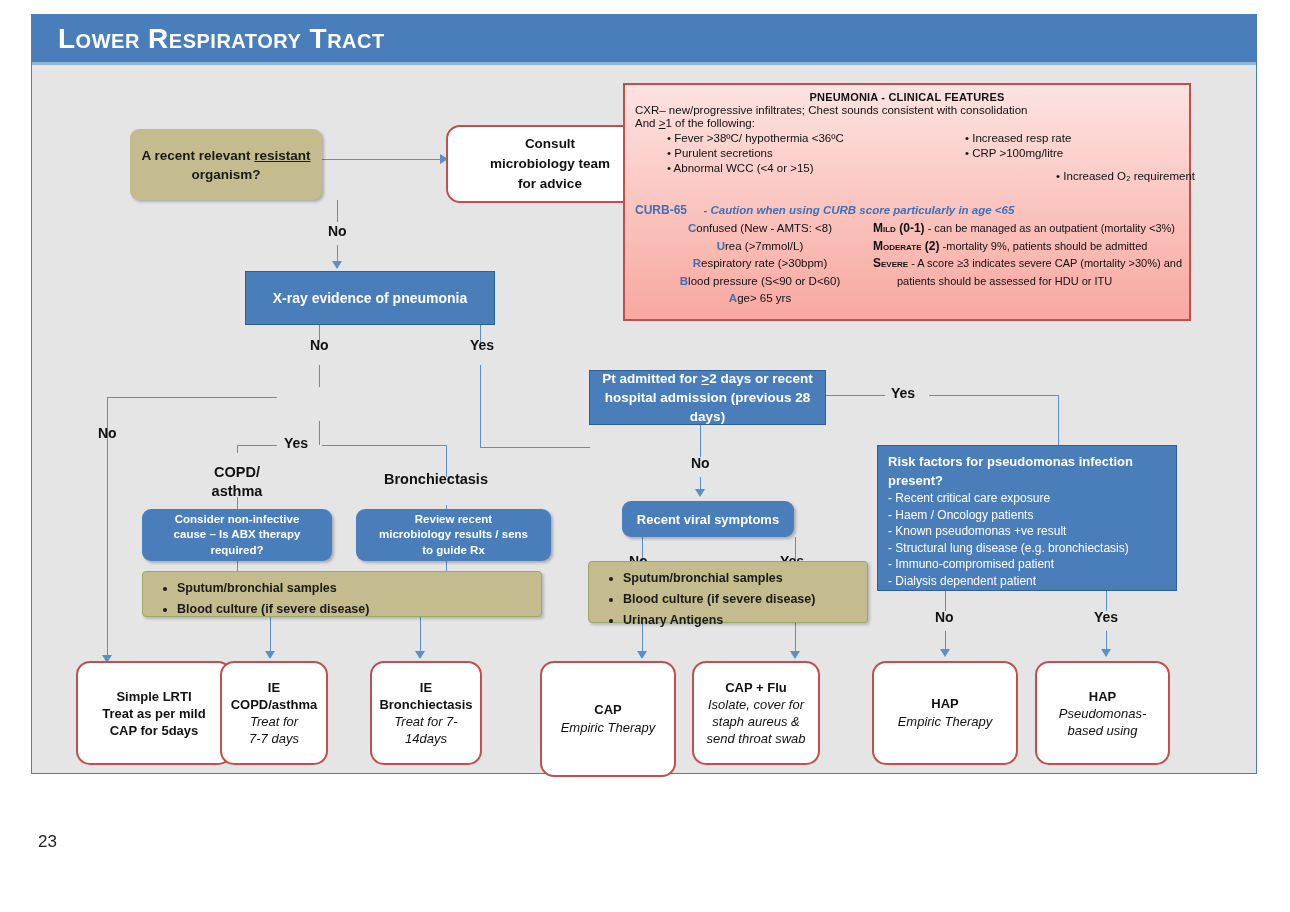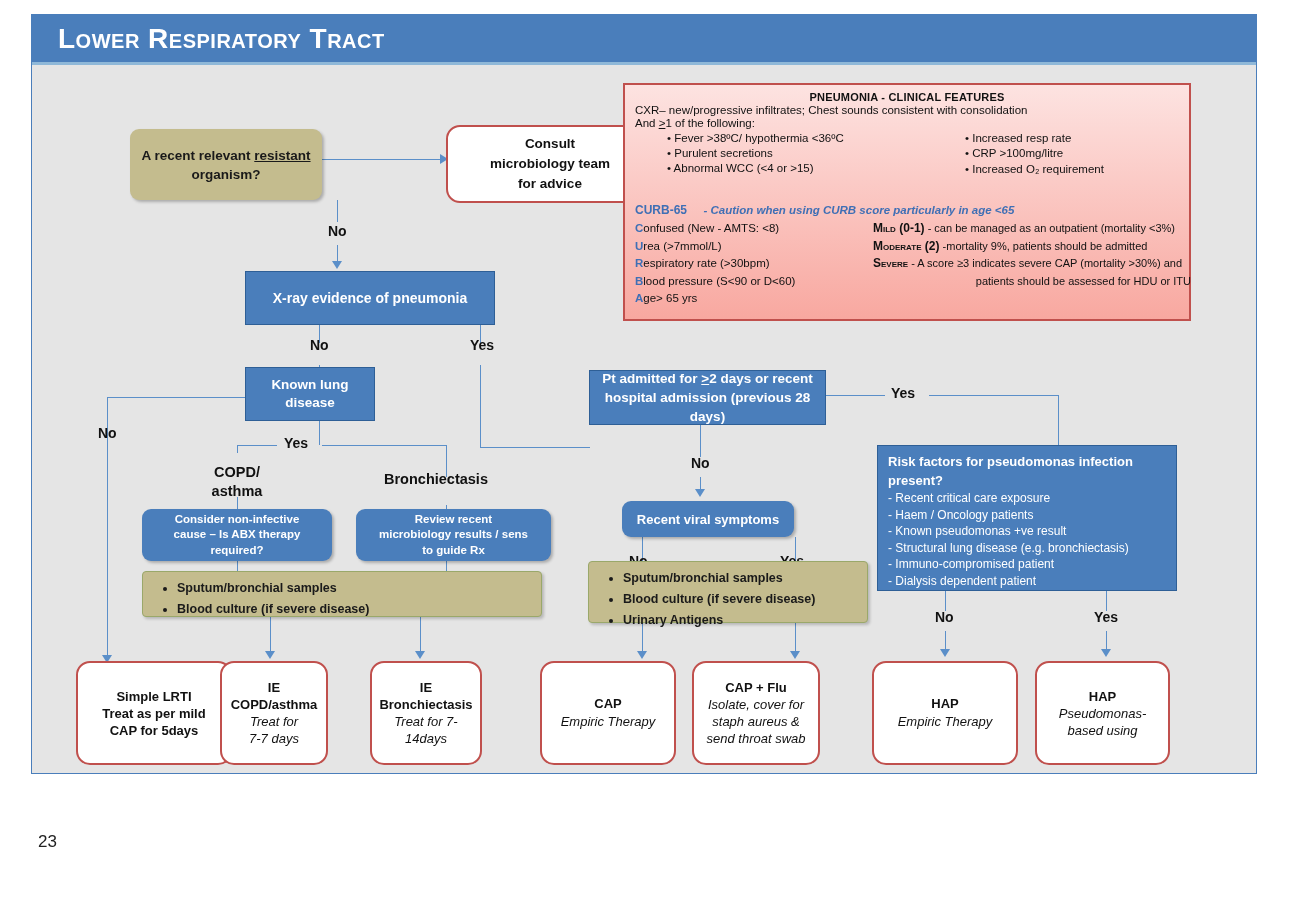--- a/index.html
+++ b/index.html
@@ -142,23 +142,20 @@
     <div class="node khaki" style="left:98px;top:62px;width:192px;height:71px;font-size:13.5px;line-height:19px;padding:0 10px;">
       <span>A recent relevant <u>resistant</u><br>organism?</span>
     </div>
 
     <div class="node outcome" style="left:414px;top:58px;width:208px;height:78px;font-size:13.5px;line-height:20px;">
       <div class="hd">Consult<br>microbiology team<br>for advice</div>
     </div>
 
     <div class="node blue" style="left:213px;top:204px;width:250px;height:54px;font-size:14px;">X-ray evidence of pneumonia</div>
 
-    <div class="node blue" style="left:213px;top:300px;width:130px;height:54px;font-size:13.5px;line-height:18px;">
-      <span>Known lung<br>disease</span>
-    </div>
 
     <div class="lbl" style="left:172px;top:396px;font-size:14.5px;font-weight:bold;text-align:center;width:66px;line-height:19px;">COPD/<br>asthma</div>
 
     <div class="lbl" style="left:352px;top:404px;font-size:14.5px;font-weight:bold;">Bronchiectasis</div>
 
     <div class="node blue-round" style="left:110px;top:442px;width:190px;height:52px;font-size:11.5px;line-height:15.5px;padding:0 8px;">
       <span>Consider non-infective<br>cause – Is ABX therapy<br>required?</span>
     </div>
 
     <div class="node blue-round" style="left:324px;top:442px;width:195px;height:52px;font-size:11.5px;line-height:15.5px;padding:0 8px;">
@@ -212,21 +209,21 @@
       <div class="sb">7-7 days</div>
     </div>
 
     <div class="node outcome" style="left:338px;top:594px;width:112px;height:104px;font-size:13px;line-height:17px;">
       <div class="hd">IE</div>
       <div class="hd">Bronchiectasis</div>
       <div class="sb">Treat for 7-</div>
       <div class="sb">14days</div>
     </div>
 
-    <div class="node outcome" style="left:508px;top:594px;width:136px;height:104px;font-size:13px;line-height:18px;">
+    <div class="node outcome" style="left:508px;top:594px;width:136px;height:116px;font-size:13px;line-height:18px;">
       <div class="hd">CAP</div>
       <div class="sb">Empiric Therapy</div>
     </div>
 
     <div class="node outcome" style="left:660px;top:594px;width:128px;height:104px;font-size:13px;line-height:17px;">
       <div class="hd">CAP + Flu</div>
       <div class="sb">Isolate, cover for</div>
       <div class="sb">staph aureus &amp;</div>
       <div class="sb">send throat swab</div>
     </div>
@@ -249,42 +246,42 @@
 
       <div style="position:relative;height:62px;margin-top:3px;">
         <div style="position:absolute;left:42px;top:0;width:300px;">
           <div class="bul">• <span>Fever &gt;38ºC/ hypothermia &lt;36ºC</span></div>
           <div class="bul" style="margin-top:3px;">• <span>Purulent secretions</span></div>
           <div class="bul" style="margin-top:3px;">• <span>Abnormal WCC (&lt;4 or &gt;15)</span></div>
         </div>
         <div style="position:absolute;left:340px;top:0;width:230px;">
           <div class="bul">• <span>Increased resp rate</span></div>
           <div class="bul" style="margin-top:3px;">• <span>CRP &gt;100mg/litre</span></div>
-          <div class="bul" style="margin-top:4px;">• <span>Increased O₂ requirement</span></div>
+          <div class="bul" style="margin-top:11px;text-align:right;">• <span>Increased O₂ requirement</span></div>
         </div>
       </div>
 
       <div style="margin:6px 0 0 10px;">
         <span class="curbhd">CURB-65</span>
         <span class="curbit" style="margin-left:12px;">- Caution when using CURB score particularly in age &lt;65</span>
       </div>
 
       <div style="position:relative;margin-top:2px;height:92px;">
-        <div style="position:absolute;left:10px;top:0;width:250px;font-size:11.5px;line-height:17.5px;">
+        <div style="position:absolute;left:10px;top:0;width:250px;font-size:11.5px;line-height:17.5px;text-align:center;">
           <div><span class="curbletter">C</span><span>onfused (New - AMTS: &lt;8)</span></div>
           <div><span class="curbletter">U</span><span>rea (&gt;7mmol/L)</span></div>
           <div><span class="curbletter">R</span><span>espiratory rate (&gt;30bpm)</span></div>
           <div><span class="curbletter">B</span><span>lood pressure (S&lt;90 or D&lt;60)</span></div>
           <div><span class="curbletter">A</span><span>ge&gt; 65 yrs</span></div>
         </div>
         <div style="position:absolute;left:248px;top:0;width:318px;font-size:11px;line-height:17.5px;">
           <div><span class="sev">Mild (0-1)</span> <span>- can be managed as an outpatient (mortality &lt;3%)</span></div>
           <div><span class="sev">Moderate (2)</span> <span>-mortality 9%, patients should be admitted</span></div>
           <div><span class="sev">Severe</span> <span>- A score ≥3 indicates severe CAP (mortality &gt;30%) and</span></div>
-          <div style="text-align:right;padding-left:24px;"><span>patients should be assessed for HDU or ITU</span></div>
+          <div style="text-align:left;padding-left:24px;"><span>patients should be assessed for HDU or ITU</span></div>
         </div>
       </div>
     </div>
 
   </div>
 </div>
 
 <div class="pagenum">23</div>
 
 </body></html>

